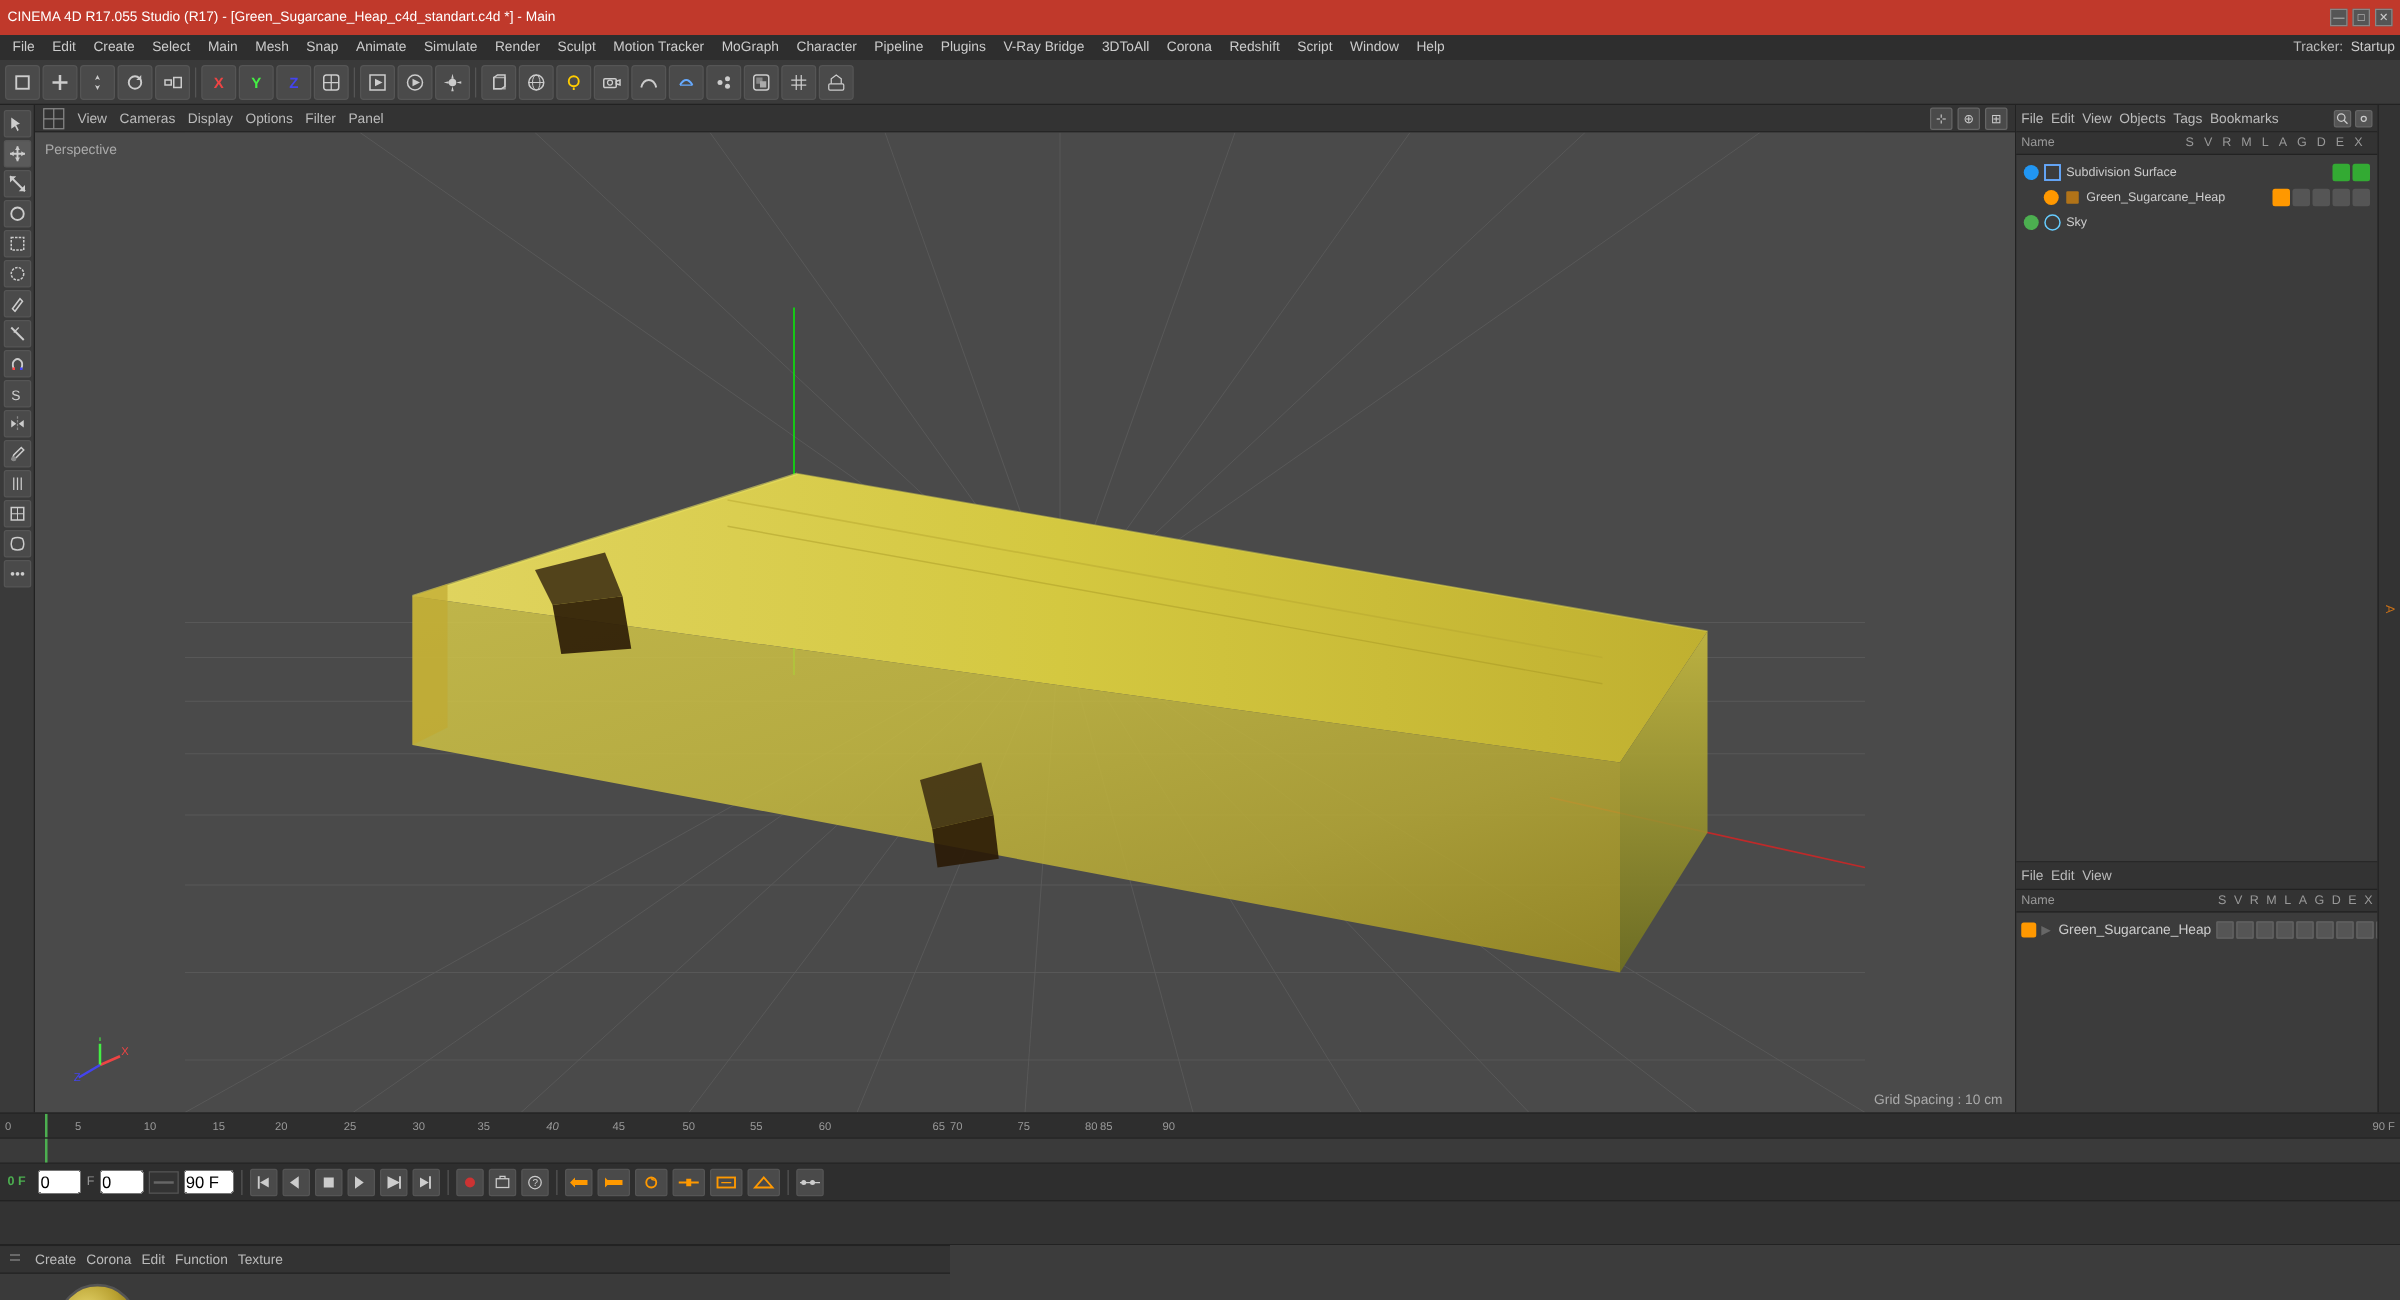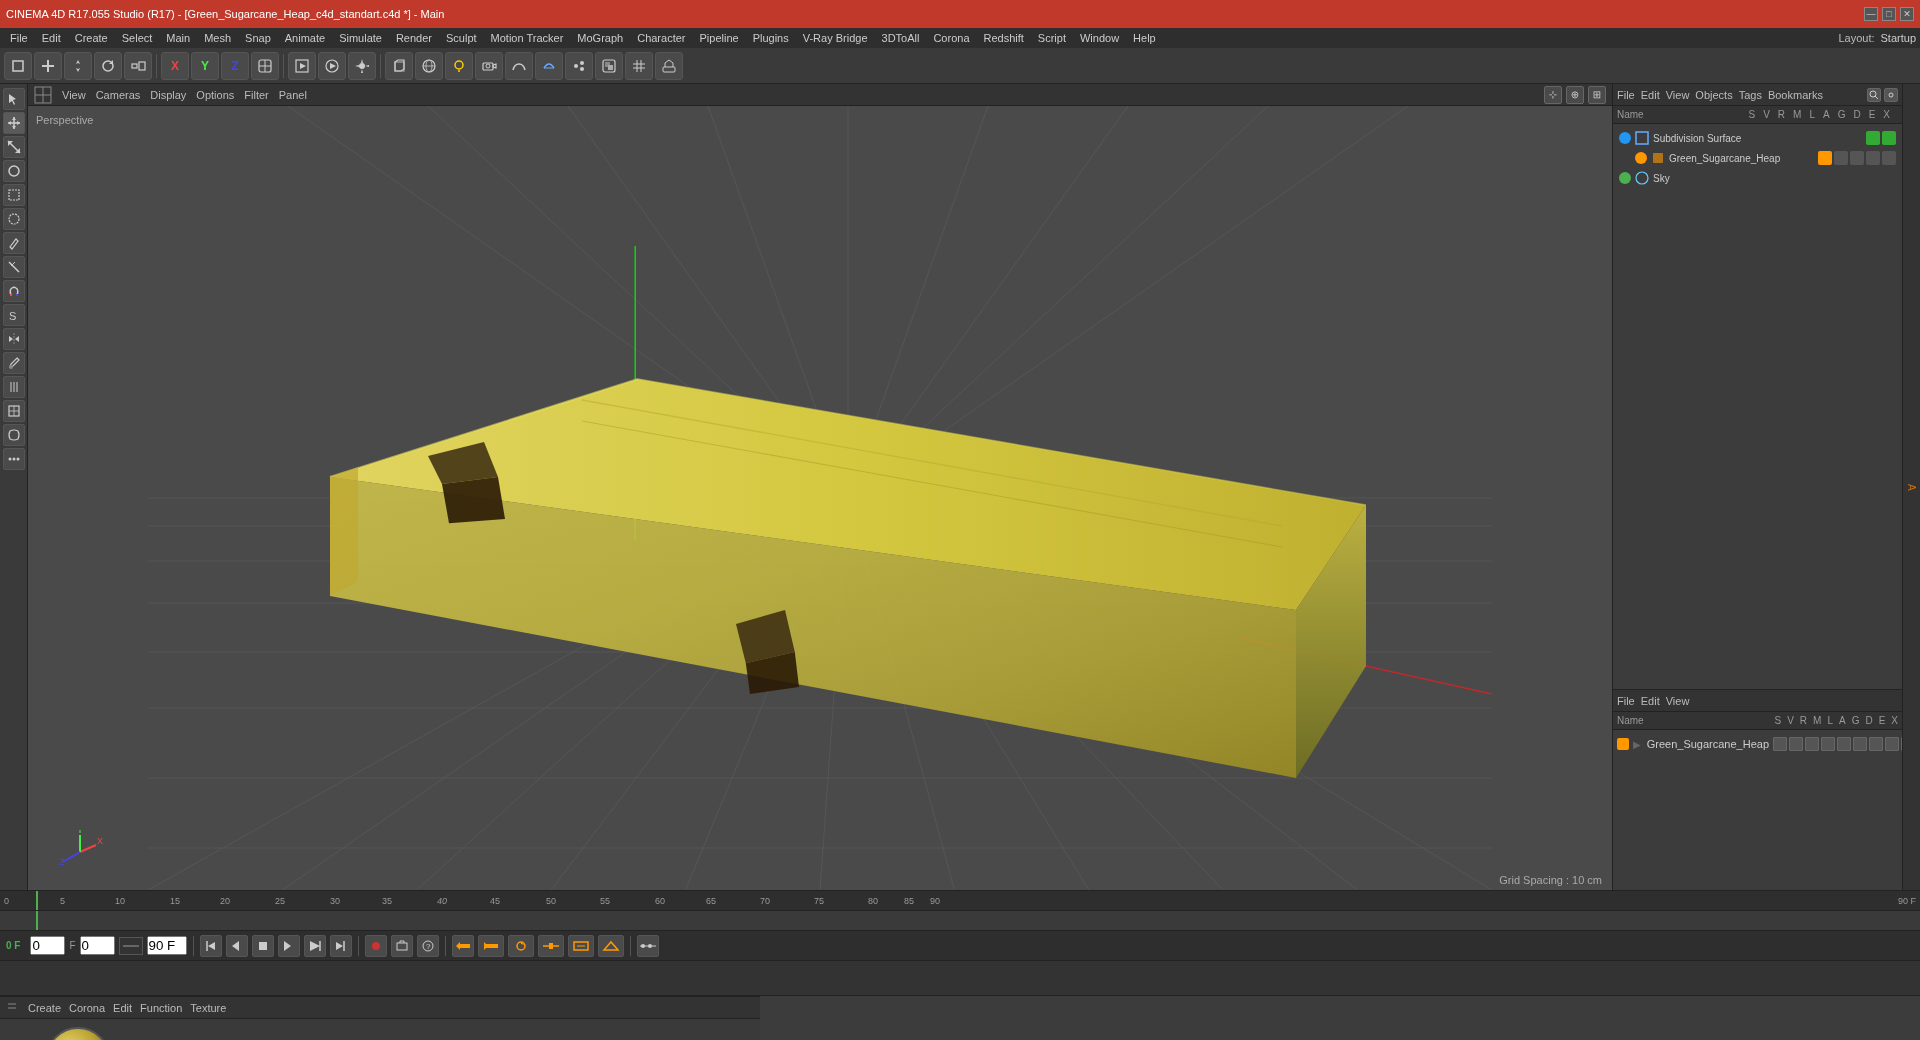--- a/index.html
+++ b/index.html
@@ -453,21 +453,21 @@
   <span class="menu-item">Character</span>
   <span class="menu-item">Pipeline</span>
   <span class="menu-item">Plugins</span>
   <span class="menu-item">V-Ray Bridge</span>
   <span class="menu-item">3DToAll</span>
   <span class="menu-item">Corona</span>
   <span class="menu-item">Redshift</span>
   <span class="menu-item">Script</span>
   <span class="menu-item">Window</span>
   <span class="menu-item">Help</span>
-  <span style="margin-left:auto; color:#bbb; font-size:11px;">Layout:</span>
+  <span style="margin-left:auto; color:#bbb; font-size:11px;">Tracker:</span>
   <span style="color:#ccc; font-size:11px; margin-left:4px;">Startup</span>
 </div>
 
 <div id="toolbar">
 
   <div class="toolbar-btn" title="Model mode">
     <svg width="16" height="16" viewBox="0 0 16 16">
         <rect x="3" y="3" width="10" height="10" fill="none" stroke="#ccc" stroke-width="1.5"></rect>
       </svg>
   </div>
@@ -960,25 +960,25 @@
     <div style="position:absolute;left:170px;font-size:9px;color:#999;">15</div>
     <div style="position:absolute;left:220px;font-size:9px;color:#999;">20</div>
     <div style="position:absolute;left:275px;font-size:9px;color:#999;">25</div>
     <div style="position:absolute;left:330px;font-size:9px;color:#999;">30</div>
     <div style="position:absolute;left:382px;font-size:9px;color:#999;">35</div>
     <div style="position:absolute;left:437px;font-size:9px;color:#999;font-style:italic;">40</div>
     <div style="position:absolute;left:490px;font-size:9px;color:#999;">45</div>
     <div style="position:absolute;left:546px;font-size:9px;color:#999;">50</div>
     <div style="position:absolute;left:600px;font-size:9px;color:#999;">55</div>
     <div style="position:absolute;left:655px;font-size:9px;color:#999;">60</div>
-    <div style="position:absolute;left:706px;font-size:9px;color:#999;">65</div>
+    <div style="position:absolute;left:746px;font-size:9px;color:#999;">65</div>
     <div style="position:absolute;left:760px;font-size:9px;color:#999;">70</div>
     <div style="position:absolute;left:814px;font-size:9px;color:#999;">75</div>
     <div style="position:absolute;left:868px;font-size:9px;color:#999;">80</div>
-    <div style="position:absolute;left:904px;font-size:9px;color:#999;">85</div>
+    <div style="position:absolute;left:880px;font-size:9px;color:#999;">85</div>
     <div style="position:absolute;left:930px;font-size:9px;color:#999;">90</div>
     <div style="position:absolute;right:4px;font-size:9px;color:#999;">90 F</div>
   </div>
 
   <div id="timeline-track" style="height:20px; background:#3a3a3a; border-bottom:1px solid #222; position:relative;">
     <div style="position:absolute;left:36px;top:0;width:2px;height:100%;background:#4CAF50;"></div>
   </div>
 
   <div id="transport-controls">
 

